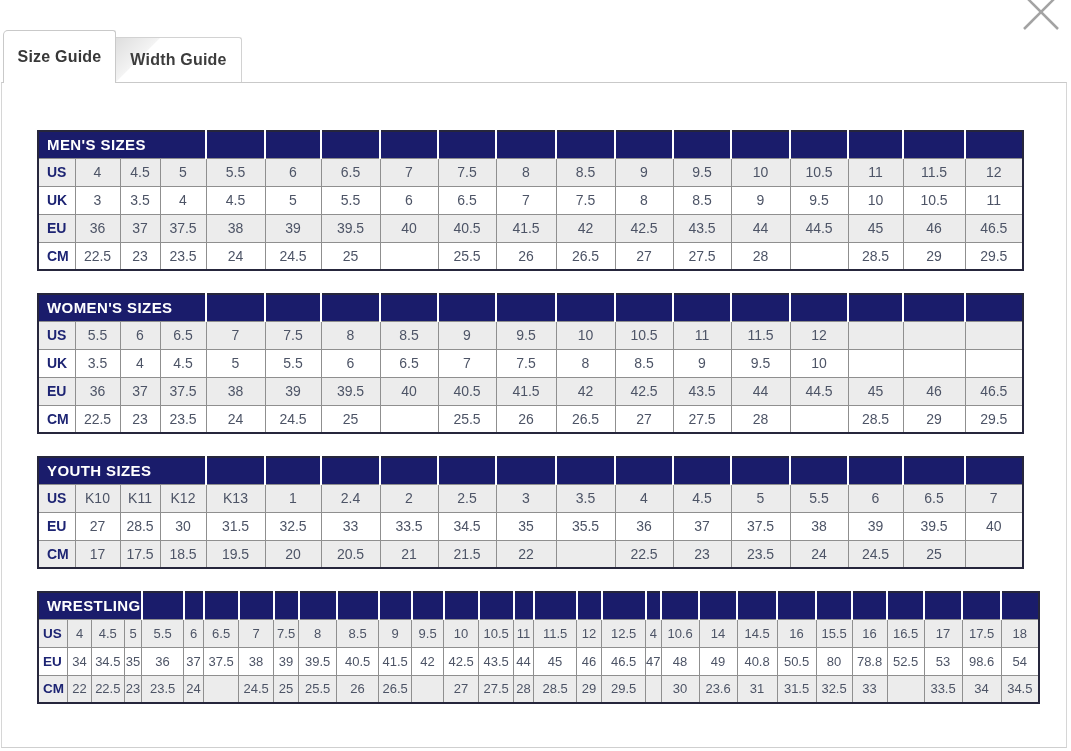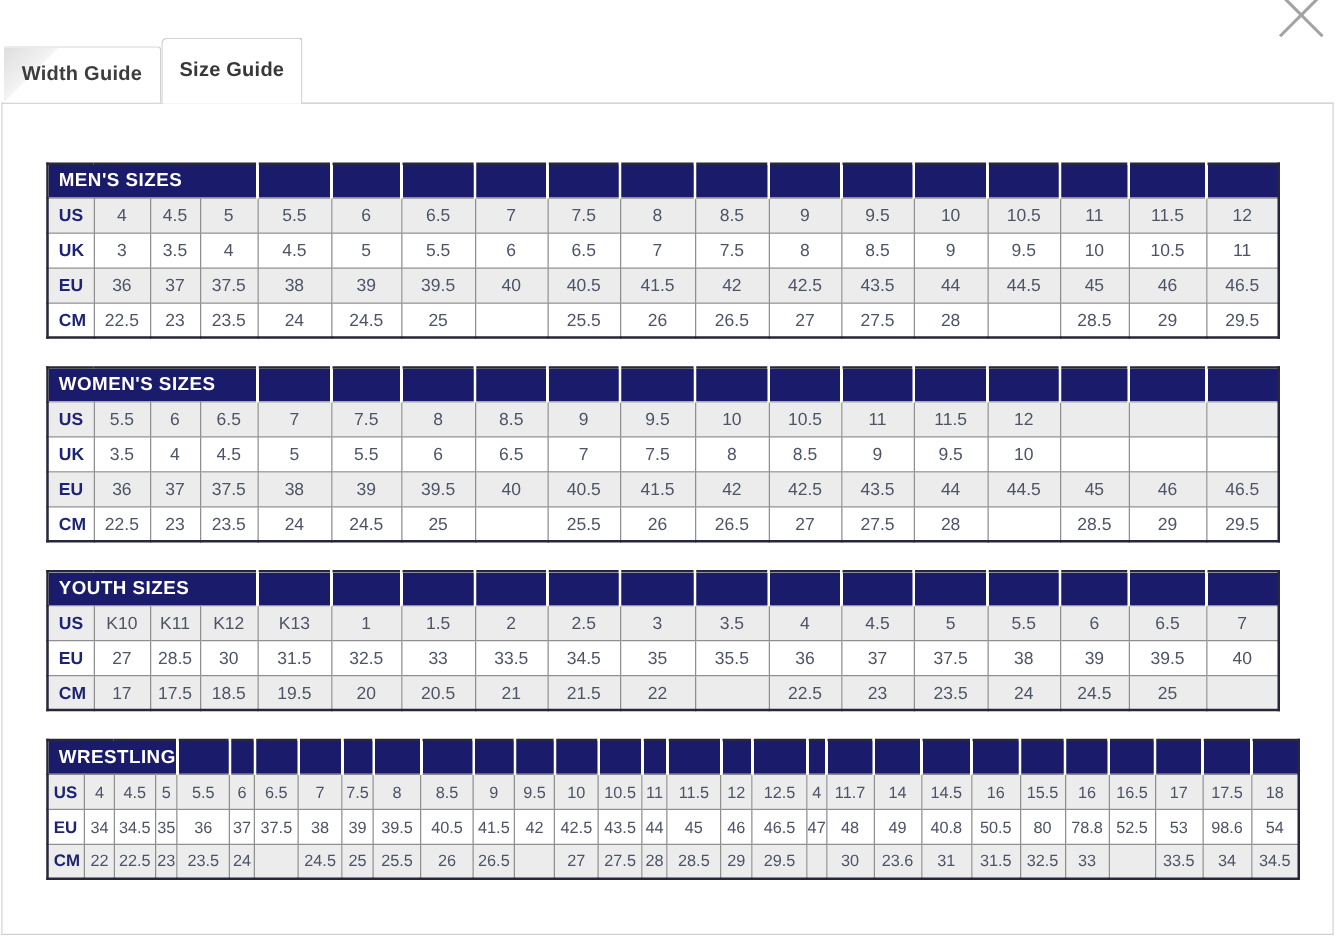--- a/index.html
+++ b/index.html
@@ -54,26 +54,26 @@
 <div class="modal">
 
   <button class="close-btn" aria-label="close">
     <svg width="52" height="52" viewBox="0 0 52 52">
       <line x1="9" y1="9" x2="43" y2="43" stroke="#a3a3a3" stroke-width="2.5"></line>
       <line x1="43" y1="9" x2="9" y2="43" stroke="#a3a3a3" stroke-width="2.5"></line>
     </svg>
   </button>
 
   <div class="tabs-row">
+    <div class="tab active">
+      <span class="tab-text">Size Guide</span>
+    </div>
     <div class="tab inactive">
       <span class="wedge"></span>
       <span class="tab-text">Width Guide</span>
-    </div>
-    <div class="tab active">
-      <span class="tab-text">Size Guide</span>
     </div>
   </div>
 
   <div class="panel">
     <div id="tables-mount">
         <table class="sg">
           <colgroup>
             <col style="width: 37px;">
             <col style="width: 45px;">
             <col style="width: 40px;">
@@ -359,21 +359,21 @@
             </tr>
           </thead>
           <tbody>
             <tr>
               <th>US</th>
               <td>K10</td>
               <td>K11</td>
               <td>K12</td>
               <td>K13</td>
               <td>1</td>
-              <td>1.5</td>
+              <td>2.4</td>
               <td>2</td>
               <td>2.5</td>
               <td>3</td>
               <td>3.5</td>
               <td>4</td>
               <td>4.5</td>
               <td>5</td>
               <td>5.5</td>
               <td>6</td>
               <td>6.5</td>
@@ -500,21 +500,21 @@
               <td>8.5</td>
               <td>9</td>
               <td>9.5</td>
               <td>10</td>
               <td>10.5</td>
               <td>11</td>
               <td>11.5</td>
               <td>12</td>
               <td>12.5</td>
               <td>4</td>
-              <td>11.7</td>
+              <td>10.6</td>
               <td>14</td>
               <td>14.5</td>
               <td>16</td>
               <td>15.5</td>
               <td>16</td>
               <td>16.5</td>
               <td>17</td>
               <td>17.5</td>
               <td>18</td>
             </tr>

